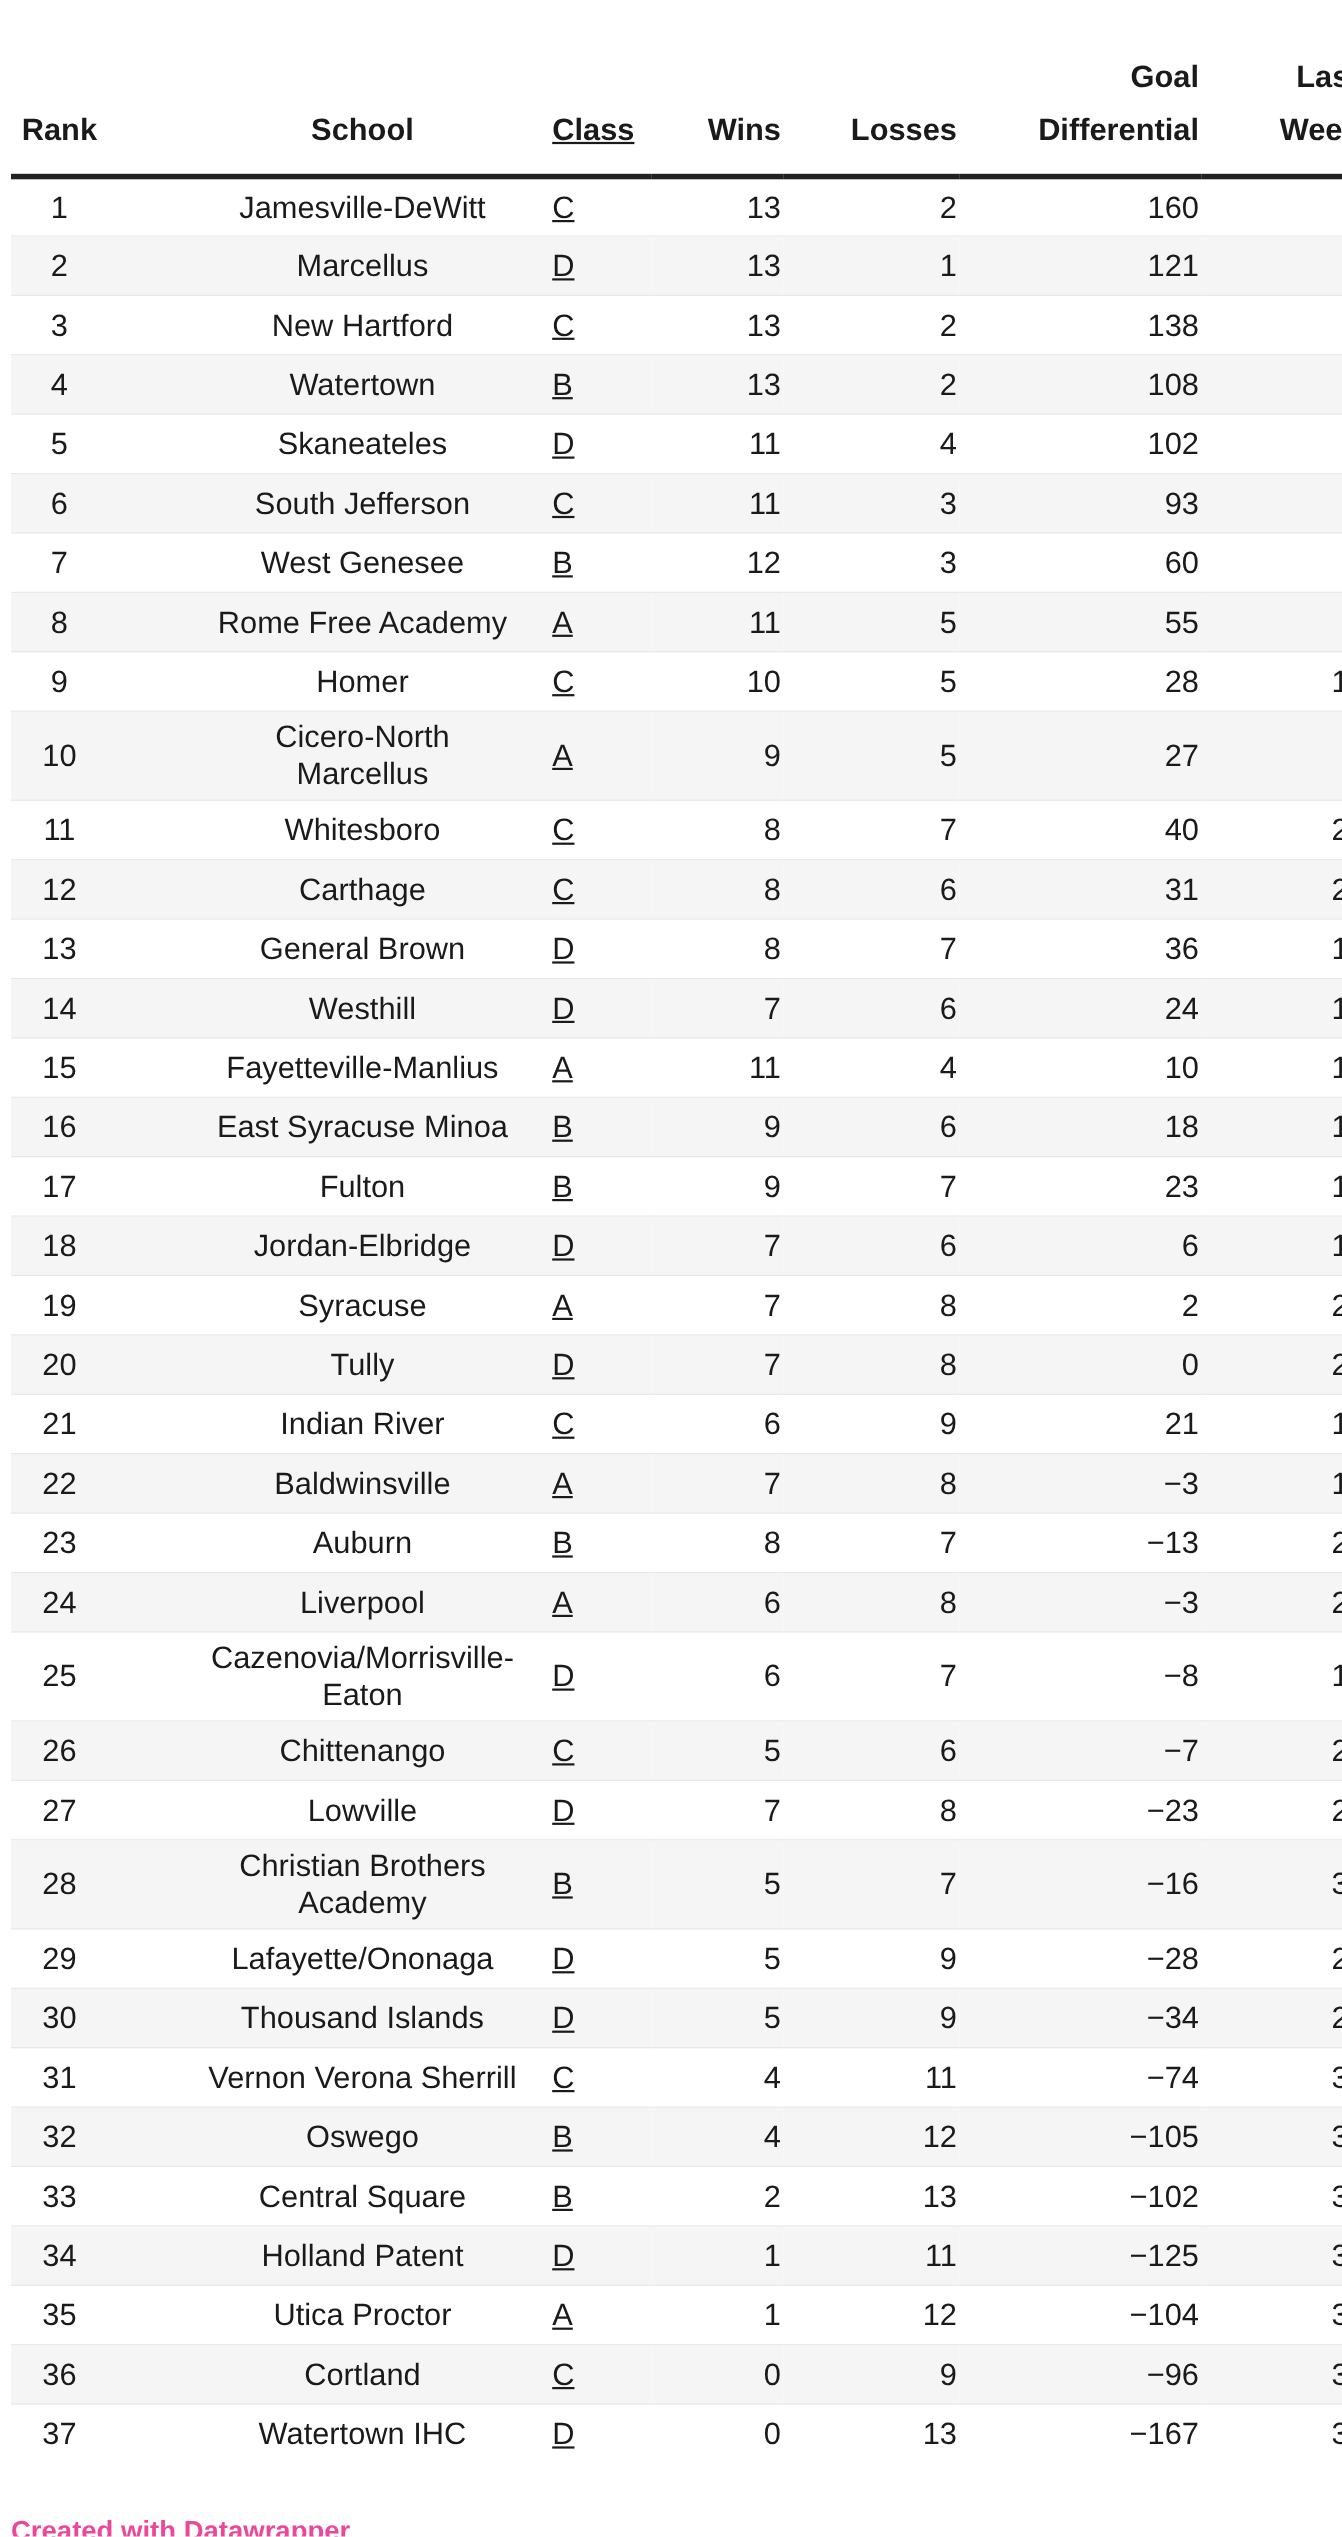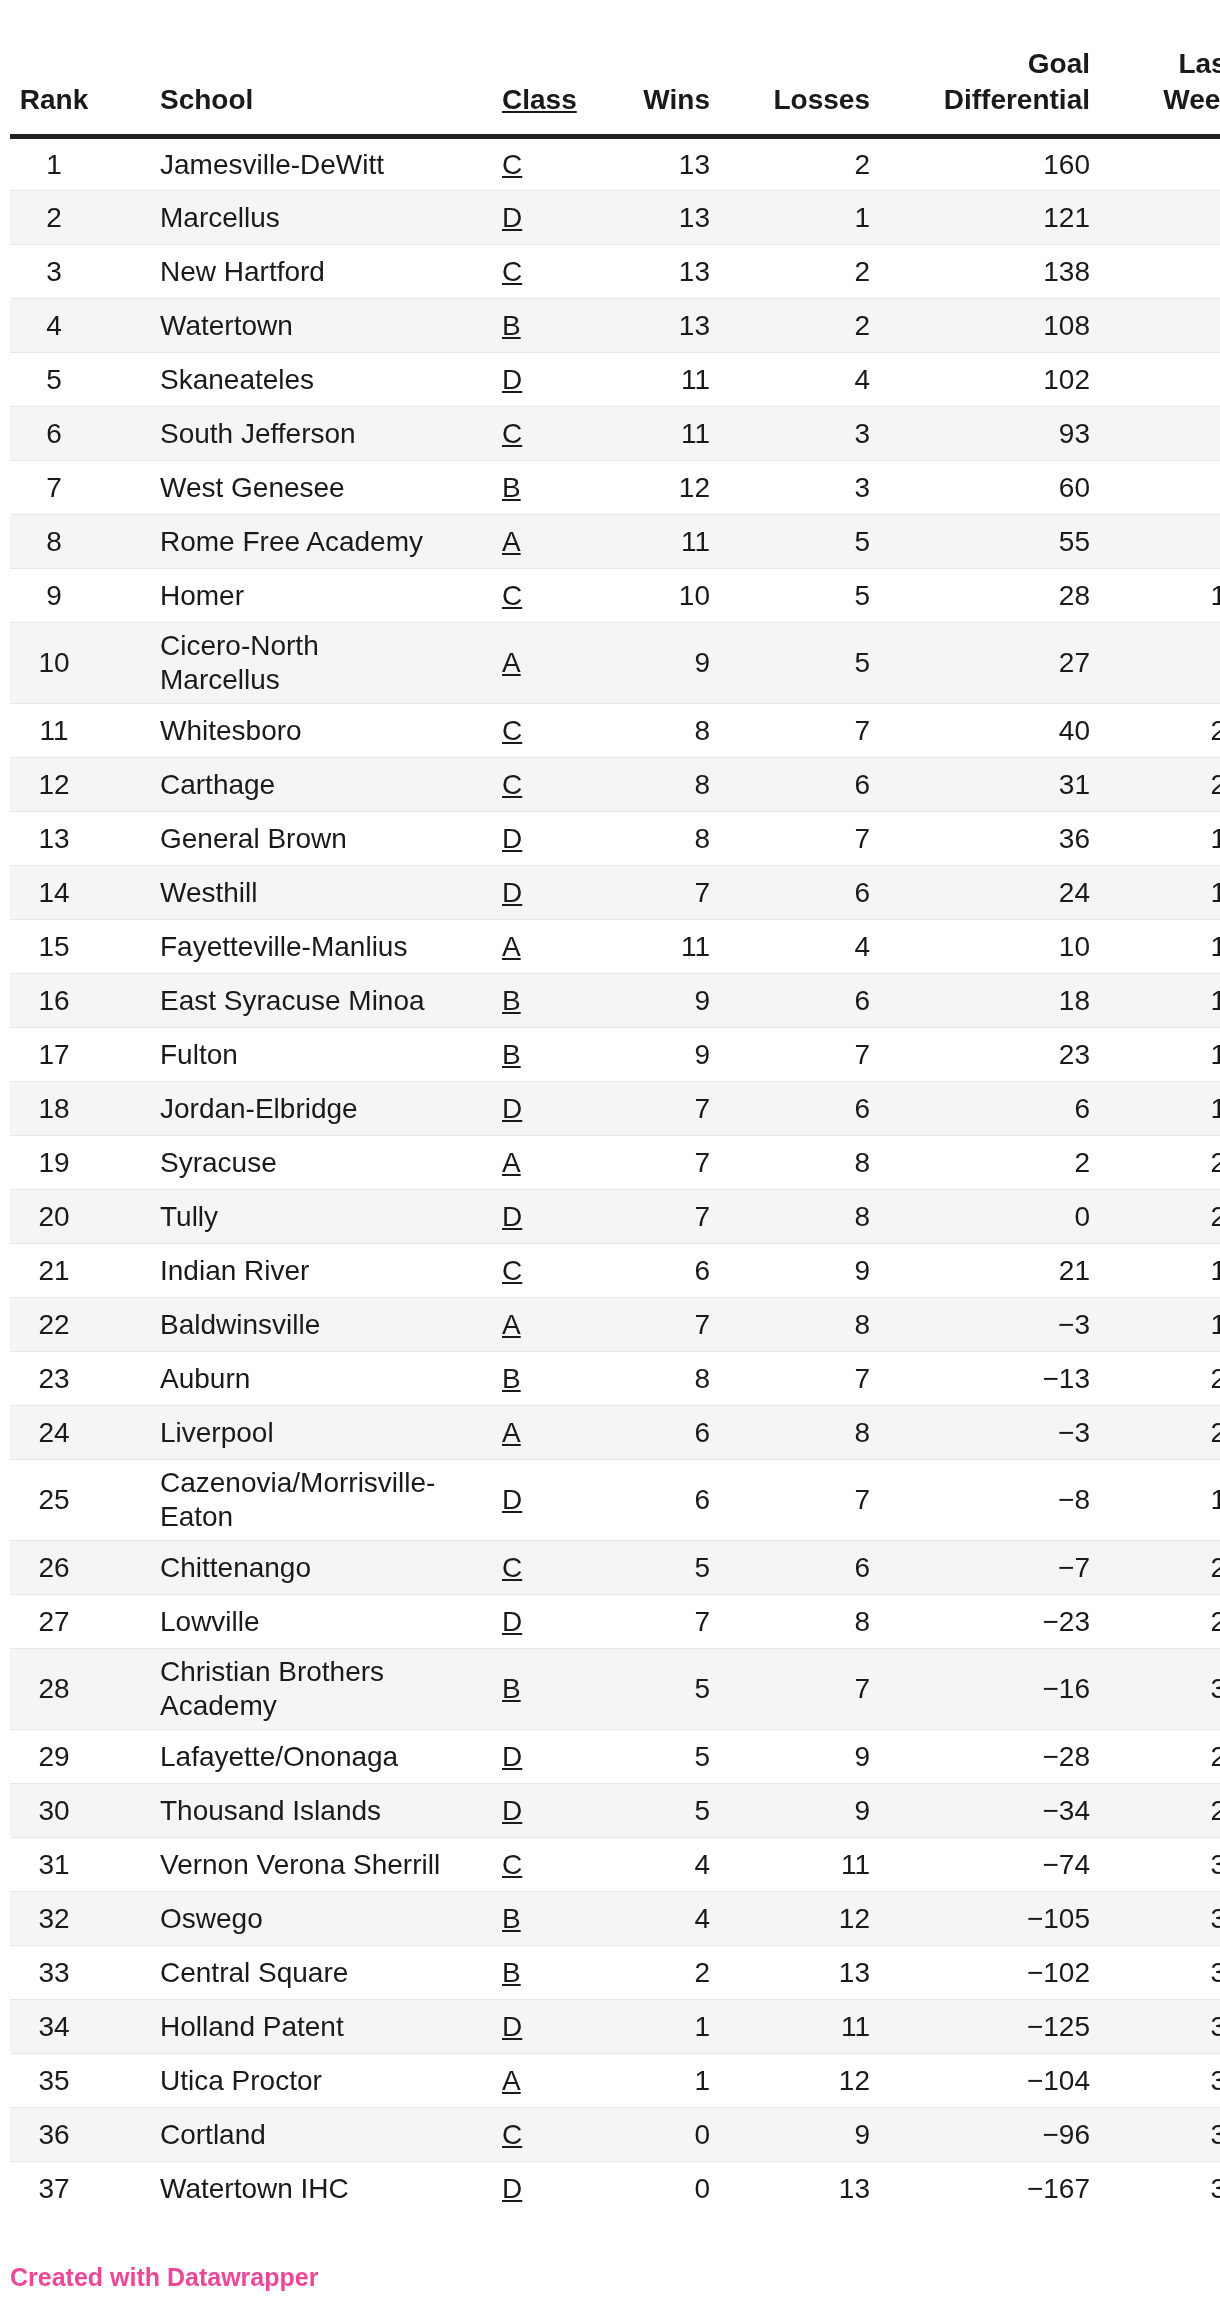--- a/index.html
+++ b/index.html
@@ -23,21 +23,21 @@
   col.c-rank   { width: 100px; }
   col.c-school { width: 390px; }
   col.c-class  { width: 92px;  }
   col.c-wins   { width: 120px; }
   col.c-losses { width: 160px; }
   col.c-gd     { width: 220px; }
   col.c-lw     { width: 146px; }
 
   thead th {
     font-size: 28px;
-    line-height: 36px;
+    line-height: 48px;
     font-weight: bold;
     vertical-align: bottom;
     padding-top: 46px;
     padding-bottom: 16px;
     border-bottom: 5px solid #212121;
     white-space: pre-line;
     color: #1a1a1a;
   }
   tbody td {
     font-size: 28px;
@@ -45,21 +45,21 @@
     padding-top: 6px;
     padding-bottom: 6px;
     vertical-align: middle;
     white-space: nowrap;
   }
   tbody tr { height: 54px; }
   tbody tr + tr td { border-top: 1px solid #e7e7e7; }
   tbody tr:nth-child(even) { background: #f5f5f5; }
 
   .col-rank   { text-align: center; padding-right: 13px; }
-  .col-school { text-align: left;  padding-left: 50px; white-space: pre-line; }
+  .col-school { text-align: center;  padding-left: 50px; white-space: pre-line; }
   .col-class  { text-align: left;  padding-left: 2px; text-decoration: underline; }
   .col-wins, .col-losses, .col-goal_differential { text-align: right; padding-right: 2px; }
   .col-last_week { text-align: right; padding-right: 2px; }
   tbody td.col-last_week { padding-right: 12px; }
 
   .credit {
     margin: 46px 0 0 10px;
     font-size: 25px;
     line-height: 30px;
     color: #ec4899;

